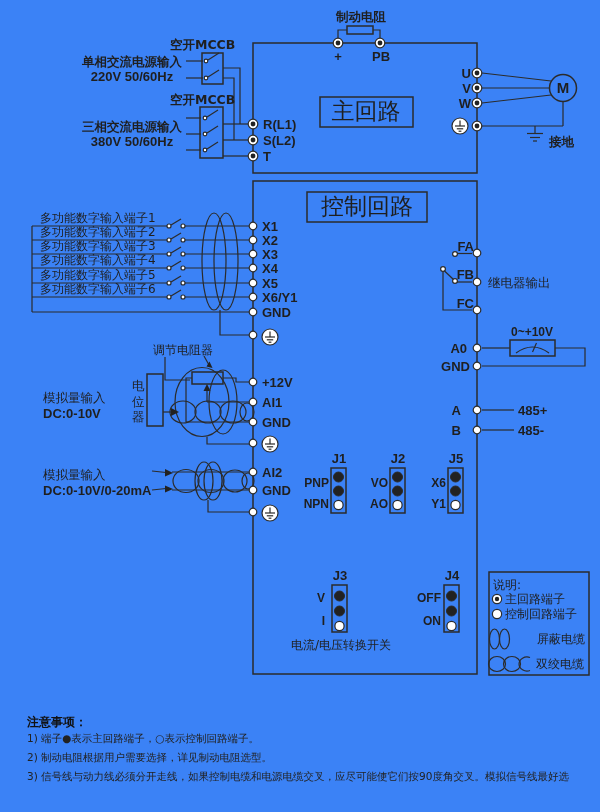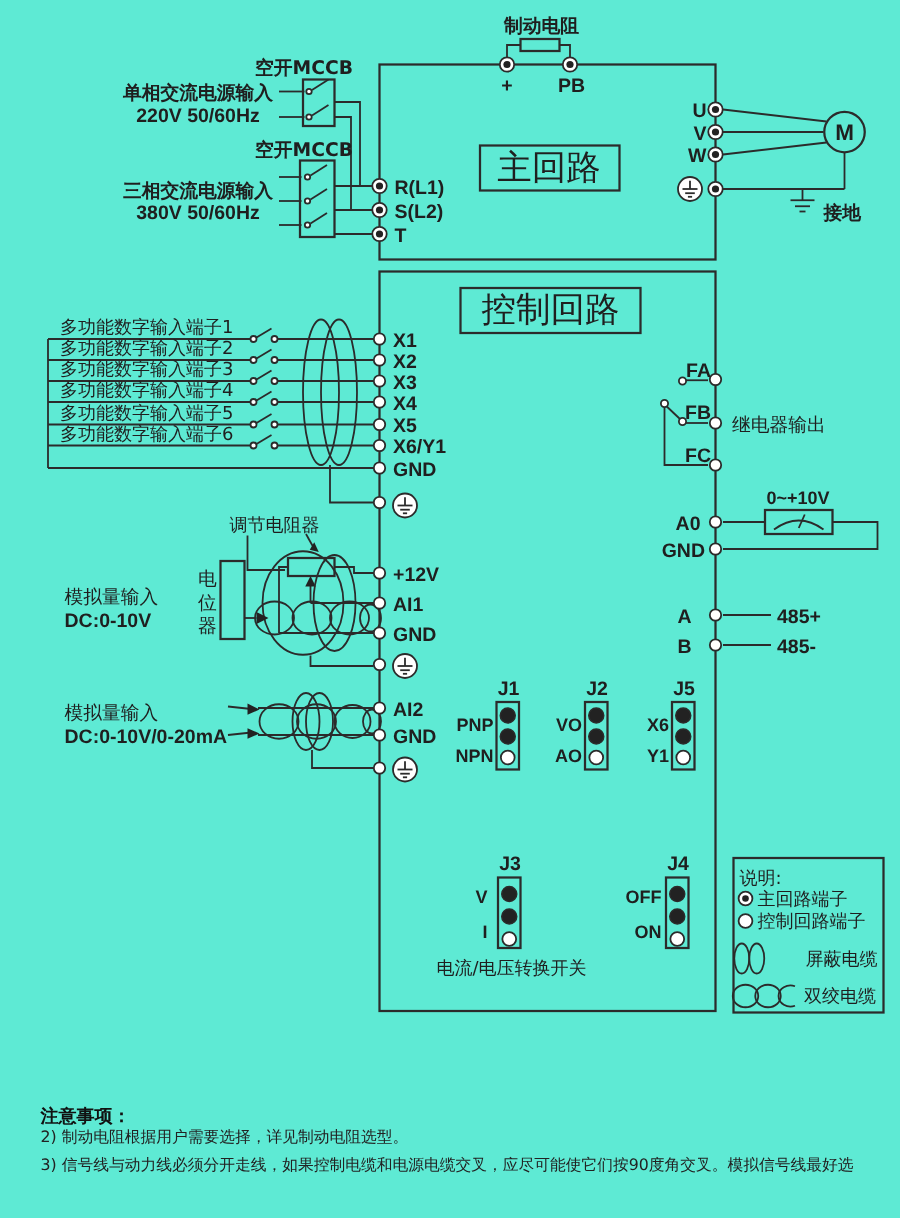--- a/index.html
+++ b/index.html
@@ -1,16 +1,16 @@
 <!DOCTYPE html>
 <html><head>
 <meta charset="utf-8">
 <style>
   html,body{margin:0;padding:0;background:#fff;}
-  #page{position:relative;width:600px;height:812px;background:#5eead4;overflow:hidden;
+  #page{position:relative;width:600px;height:812px;background:#3b82f6;overflow:hidden;
         font-family:"DejaVu Sans",sans-serif;color:#1f1f1f;}
   svg{position:absolute;left:0;top:0;}
   
   .w{stroke:#2b2b2b;stroke-width:1.2;fill:none;}
   .bx{stroke:#2b2b2b;stroke-width:1.5;fill:none;}
   .sym{stroke:#2b2b2b;stroke-width:1.2;fill:none;}
   .fillc{fill:#222;stroke:#2b2b2b;}
   .openc{fill:#fff;stroke:#2b2b2b;stroke-width:1.2;}
   
   text{fill:#1f1f1f;}
@@ -367,17 +367,18 @@
   </g>
   <text class="cns" x="493" y="589">说明:</text>
   <text class="cns" x="505" y="603">主回路端子</text>
   <text class="cns" x="505" y="618">控制回路端子</text>
   <text class="cns" x="537" y="643">屏蔽电缆</text>
   <text class="cns" x="536" y="668">双绞电缆</text>
 </svg>
 
 <div id="potlabel" class="ov">电位器</div>
 
-<div class="ov note-h" style="top:736px">注意事项：</div>
+<div class="ov note-h" style="top:714px">注意事项：</div>
+<div class="ov note" style="top:732px">1) 端子●表示主回路端子，○表示控制回路端子。</div>
 <div class="ov note" style="top:751px">2) 制动电阻根据用户需要选择，详见制动电阻选型。</div>
 <div class="ov note" style="top:770px">3) 信号线与动力线必须分开走线，如果控制电缆和电源电缆交叉，应尽可能使它们按90度角交叉。模拟信号线最好选</div>
 
 </div>
 
 </body></html>

